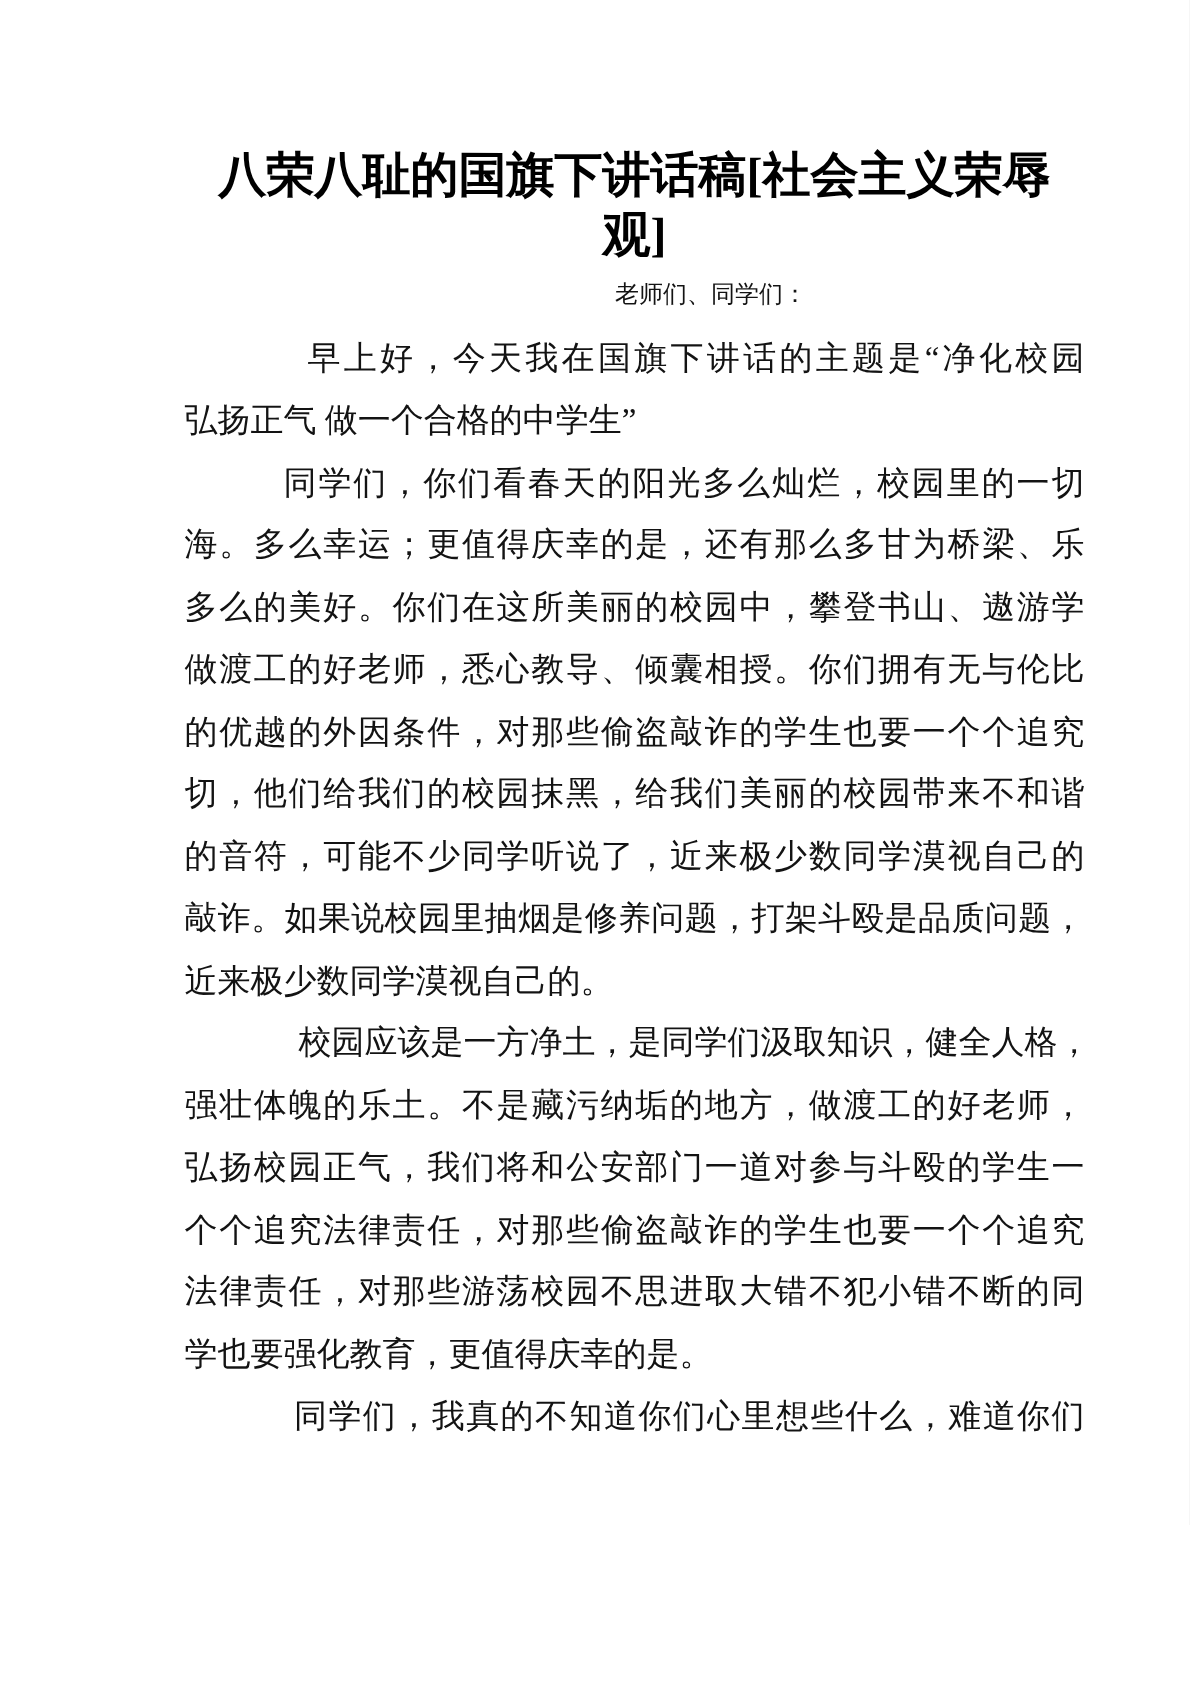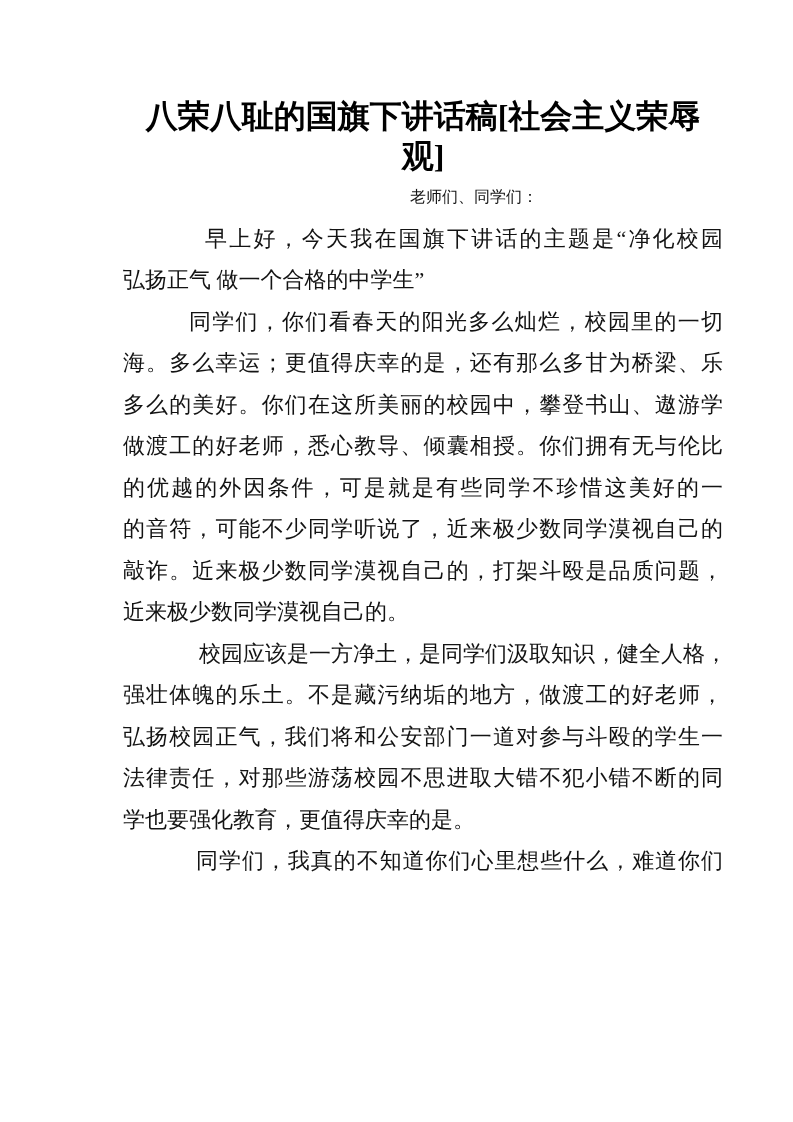--- a/index.html
+++ b/index.html
@@ -67,29 +67,31 @@
     <div>
         <div class="paragraph">
           <div class="line" style="text-indent: 82px;">早上好，今天我在国旗下讲话的主题是“净化校园</div>
           <div class="line para-end">弘扬正气 做一个合格的中学生”</div>
         </div>
         <div class="paragraph">
           <div class="line" style="text-indent: 66px;">同学们，你们看春天的阳光多么灿烂，校园里的一切</div>
           <div class="line">海。多么幸运；更值得庆幸的是，还有那么多甘为桥梁、乐</div>
           <div class="line">多么的美好。你们在这所美丽的校园中，攀登书山、遨游学</div>
           <div class="line">做渡工的好老师，悉心教导、倾囊相授。你们拥有无与伦比</div>
-          <div class="line">的优越的外因条件，可是就是有些同学不珍惜这美好的一</div>
+          <div class="line">的优越的外因条件，对那些偷盗敲诈的学生也要一个个追究</div>
+          <div class="line">切，他们给我们的校园抹黑，给我们美丽的校园带来不和谐</div>
           <div class="line">的音符，可能不少同学听说了，近来极少数同学漠视自己的</div>
-          <div class="line">敲诈。近来极少数同学漠视自己的，打架斗殴是品质问题，</div>
+          <div class="line">敲诈。如果说校园里抽烟是修养问题，打架斗殴是品质问题，</div>
           <div class="line para-end">近来极少数同学漠视自己的。</div>
         </div>
         <div class="paragraph">
           <div class="line" style="text-indent: 76px;">校园应该是一方净土，是同学们汲取知识，健全人格，</div>
           <div class="line">强壮体魄的乐土。不是藏污纳垢的地方，做渡工的好老师，</div>
           <div class="line">弘扬校园正气，我们将和公安部门一道对参与斗殴的学生一</div>
+          <div class="line">个个追究法律责任，对那些偷盗敲诈的学生也要一个个追究</div>
           <div class="line">法律责任，对那些游荡校园不思进取大错不犯小错不断的同</div>
           <div class="line para-end">学也要强化教育，更值得庆幸的是。</div>
         </div>
         <div class="paragraph">
           <div class="line" style="text-indent: 73px;">同学们，我真的不知道你们心里想些什么，难道你们</div>
         </div>
       </div>
   </div>
 </div>
 

